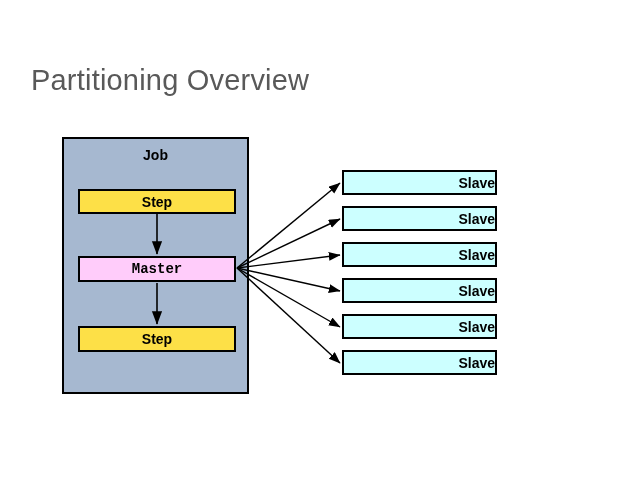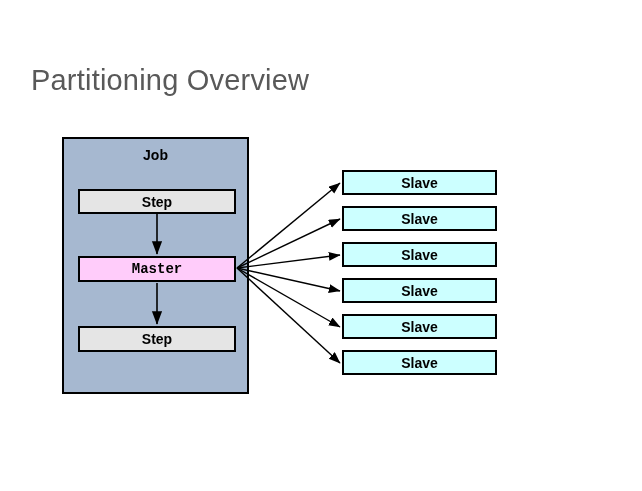--- a/index.html
+++ b/index.html
@@ -57,33 +57,34 @@
     position: absolute;
     box-sizing: border-box;
     border: 2px solid #000000;
     display: flex;
     align-items: center;
     justify-content: center;
     font-size: 14px;
     font-weight: bold;
     color: #000000;
   }
-  .node-step { background: #e5e5e5; justify-content: center; }
+  .node-step { background: #fde047; justify-content: center; }
   .node-master { background: #ffccfa; }
 
   #step-top    { left: 78px;  top: 189px; width: 158px; height: 25px; }
   #master-node { left: 78px;  top: 256px; width: 158px; height: 26px; font-family: Liberation Mono, monospace; }
   #step-bottom { left: 78px;  top: 326px; width: 158px; height: 26px; }
 
   
   .node-slave {
     left: 342px;
     width: 155px;
     height: 25px;
     background: #ccffff;
+    justify-content: flex-end;
   }
 
   
   #arrow-layer {
     position: absolute;
     left: 0;
     top: 0;
     width: 642px;
     height: 491px;
     pointer-events: none;

